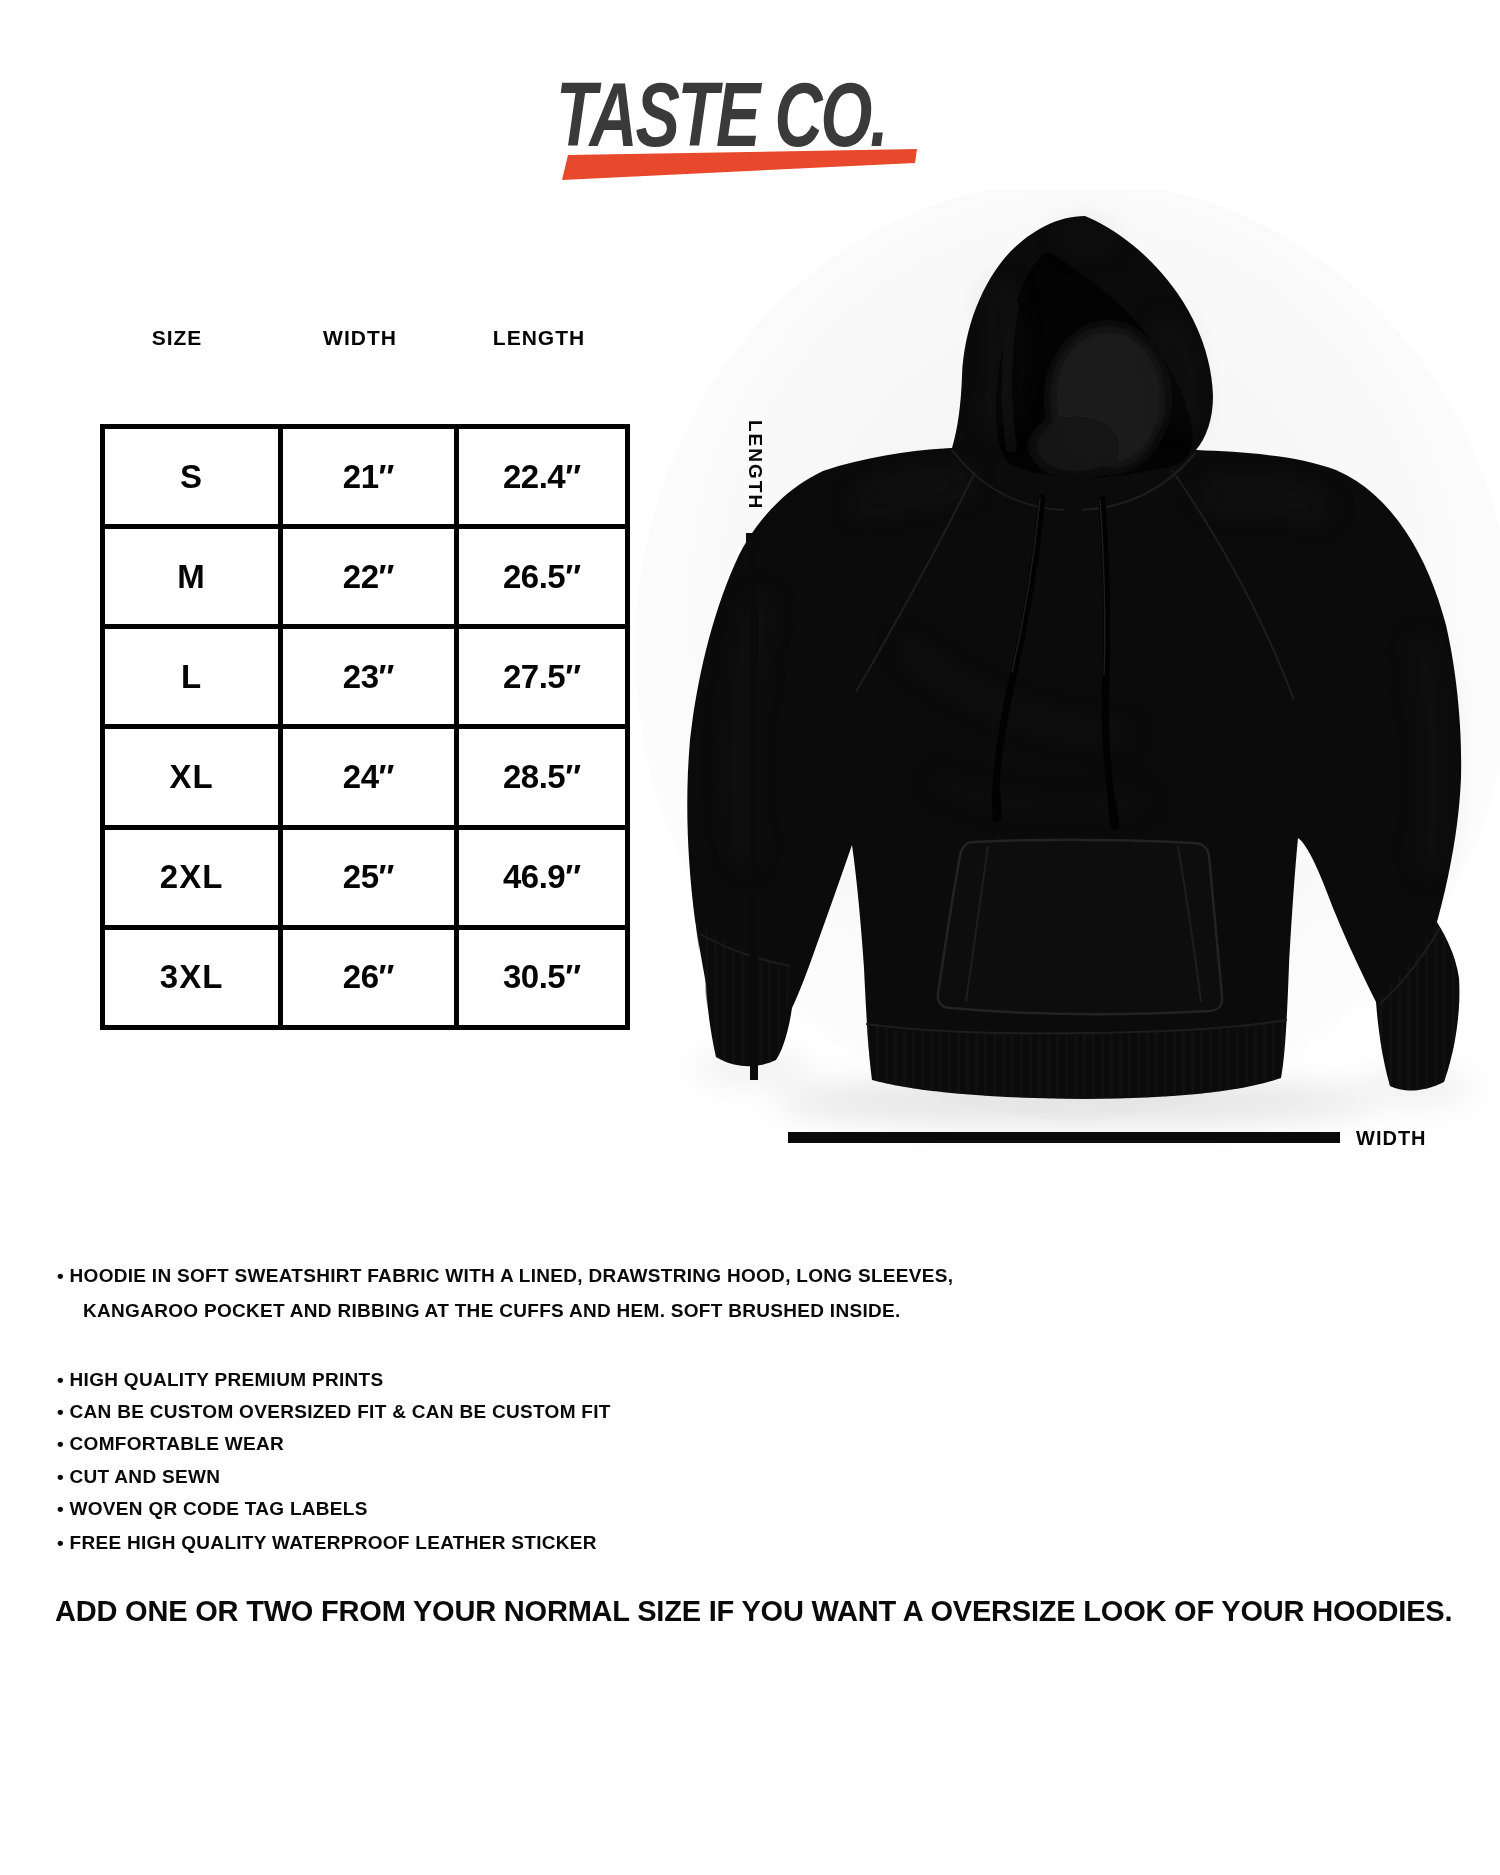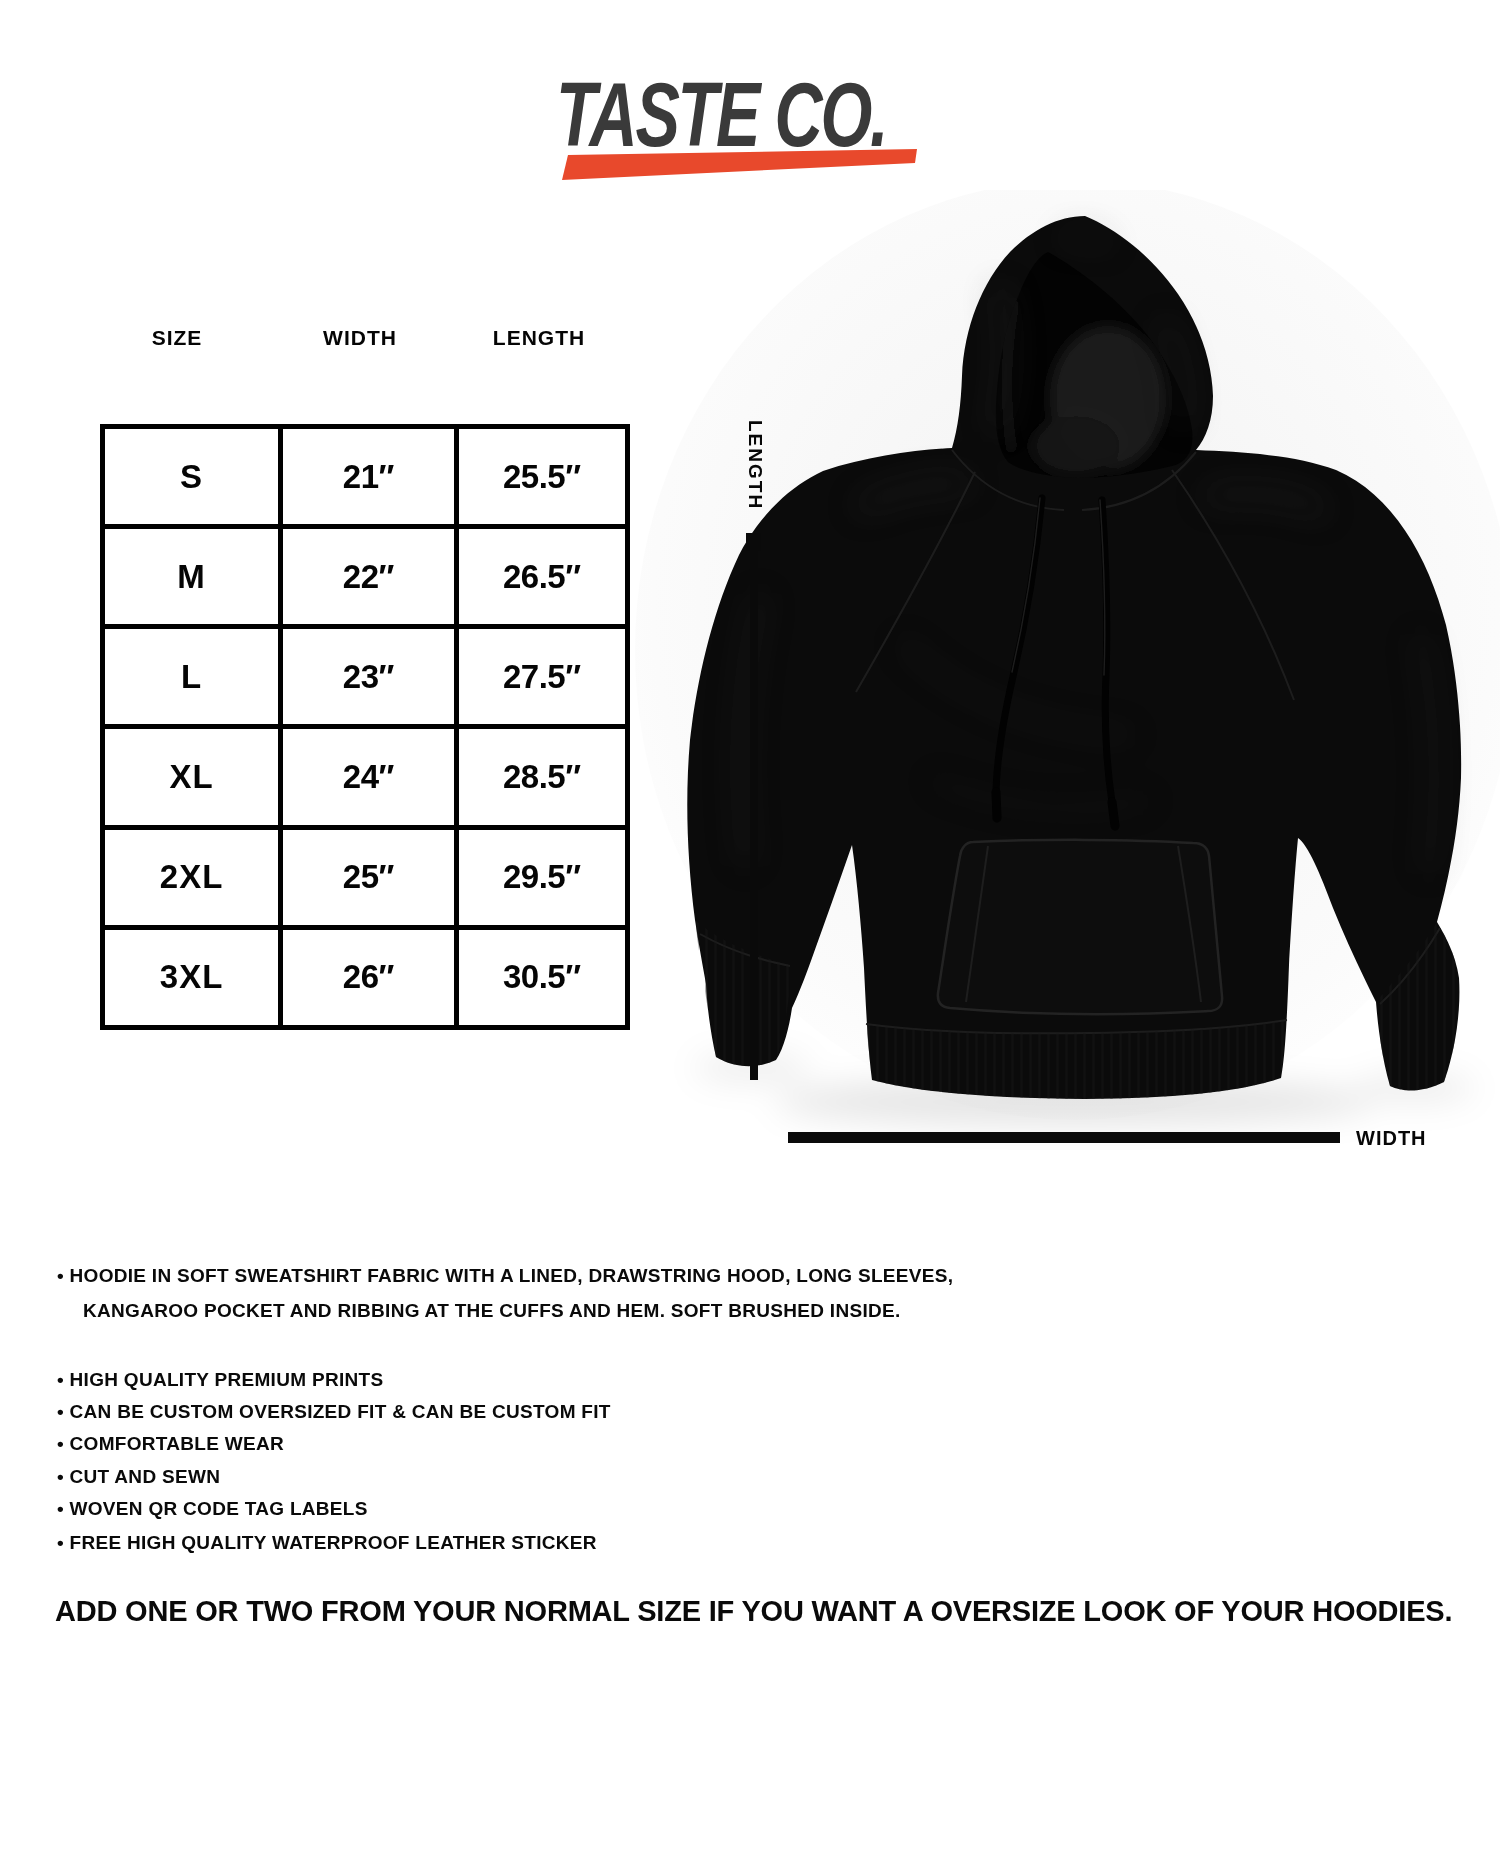--- a/index.html
+++ b/index.html
@@ -68,37 +68,37 @@
     <polygon points="10,9 359,3 357,17 4,34" fill="#e8492c"></polygon>
   </svg>
 
   <div class="col-header h-size">SIZE</div>
   <div class="col-header h-width">WIDTH</div>
   <div class="col-header h-length">LENGTH</div>
 
   <div class="size-table">
     <div class="cell c-size">S</div>
     <div class="cell c-val">21″</div>
-    <div class="cell c-val">25.5″</div>
+    <div class="cell c-val">22.4″</div>
 
     <div class="cell c-size">M</div>
     <div class="cell c-val">22″</div>
     <div class="cell c-val">26.5″</div>
 
     <div class="cell c-size">L</div>
     <div class="cell c-val">23″</div>
     <div class="cell c-val">27.5″</div>
 
     <div class="cell c-size">XL</div>
     <div class="cell c-val">24″</div>
     <div class="cell c-val">28.5″</div>
 
     <div class="cell c-size">2XL</div>
     <div class="cell c-val">25″</div>
-    <div class="cell c-val">29.5″</div>
+    <div class="cell c-val">46.9″</div>
 
     <div class="cell c-size">3XL</div>
     <div class="cell c-val">26″</div>
     <div class="cell c-val">30.5″</div>
   </div>
 
   <svg class="figure-svg" viewBox="600 190 900 960" fill="none">
     <defs>
       <filter id="blurSoft" x="-40%" y="-40%" width="180%" height="180%">
           <feGaussianBlur stdDeviation="7"></feGaussianBlur>

